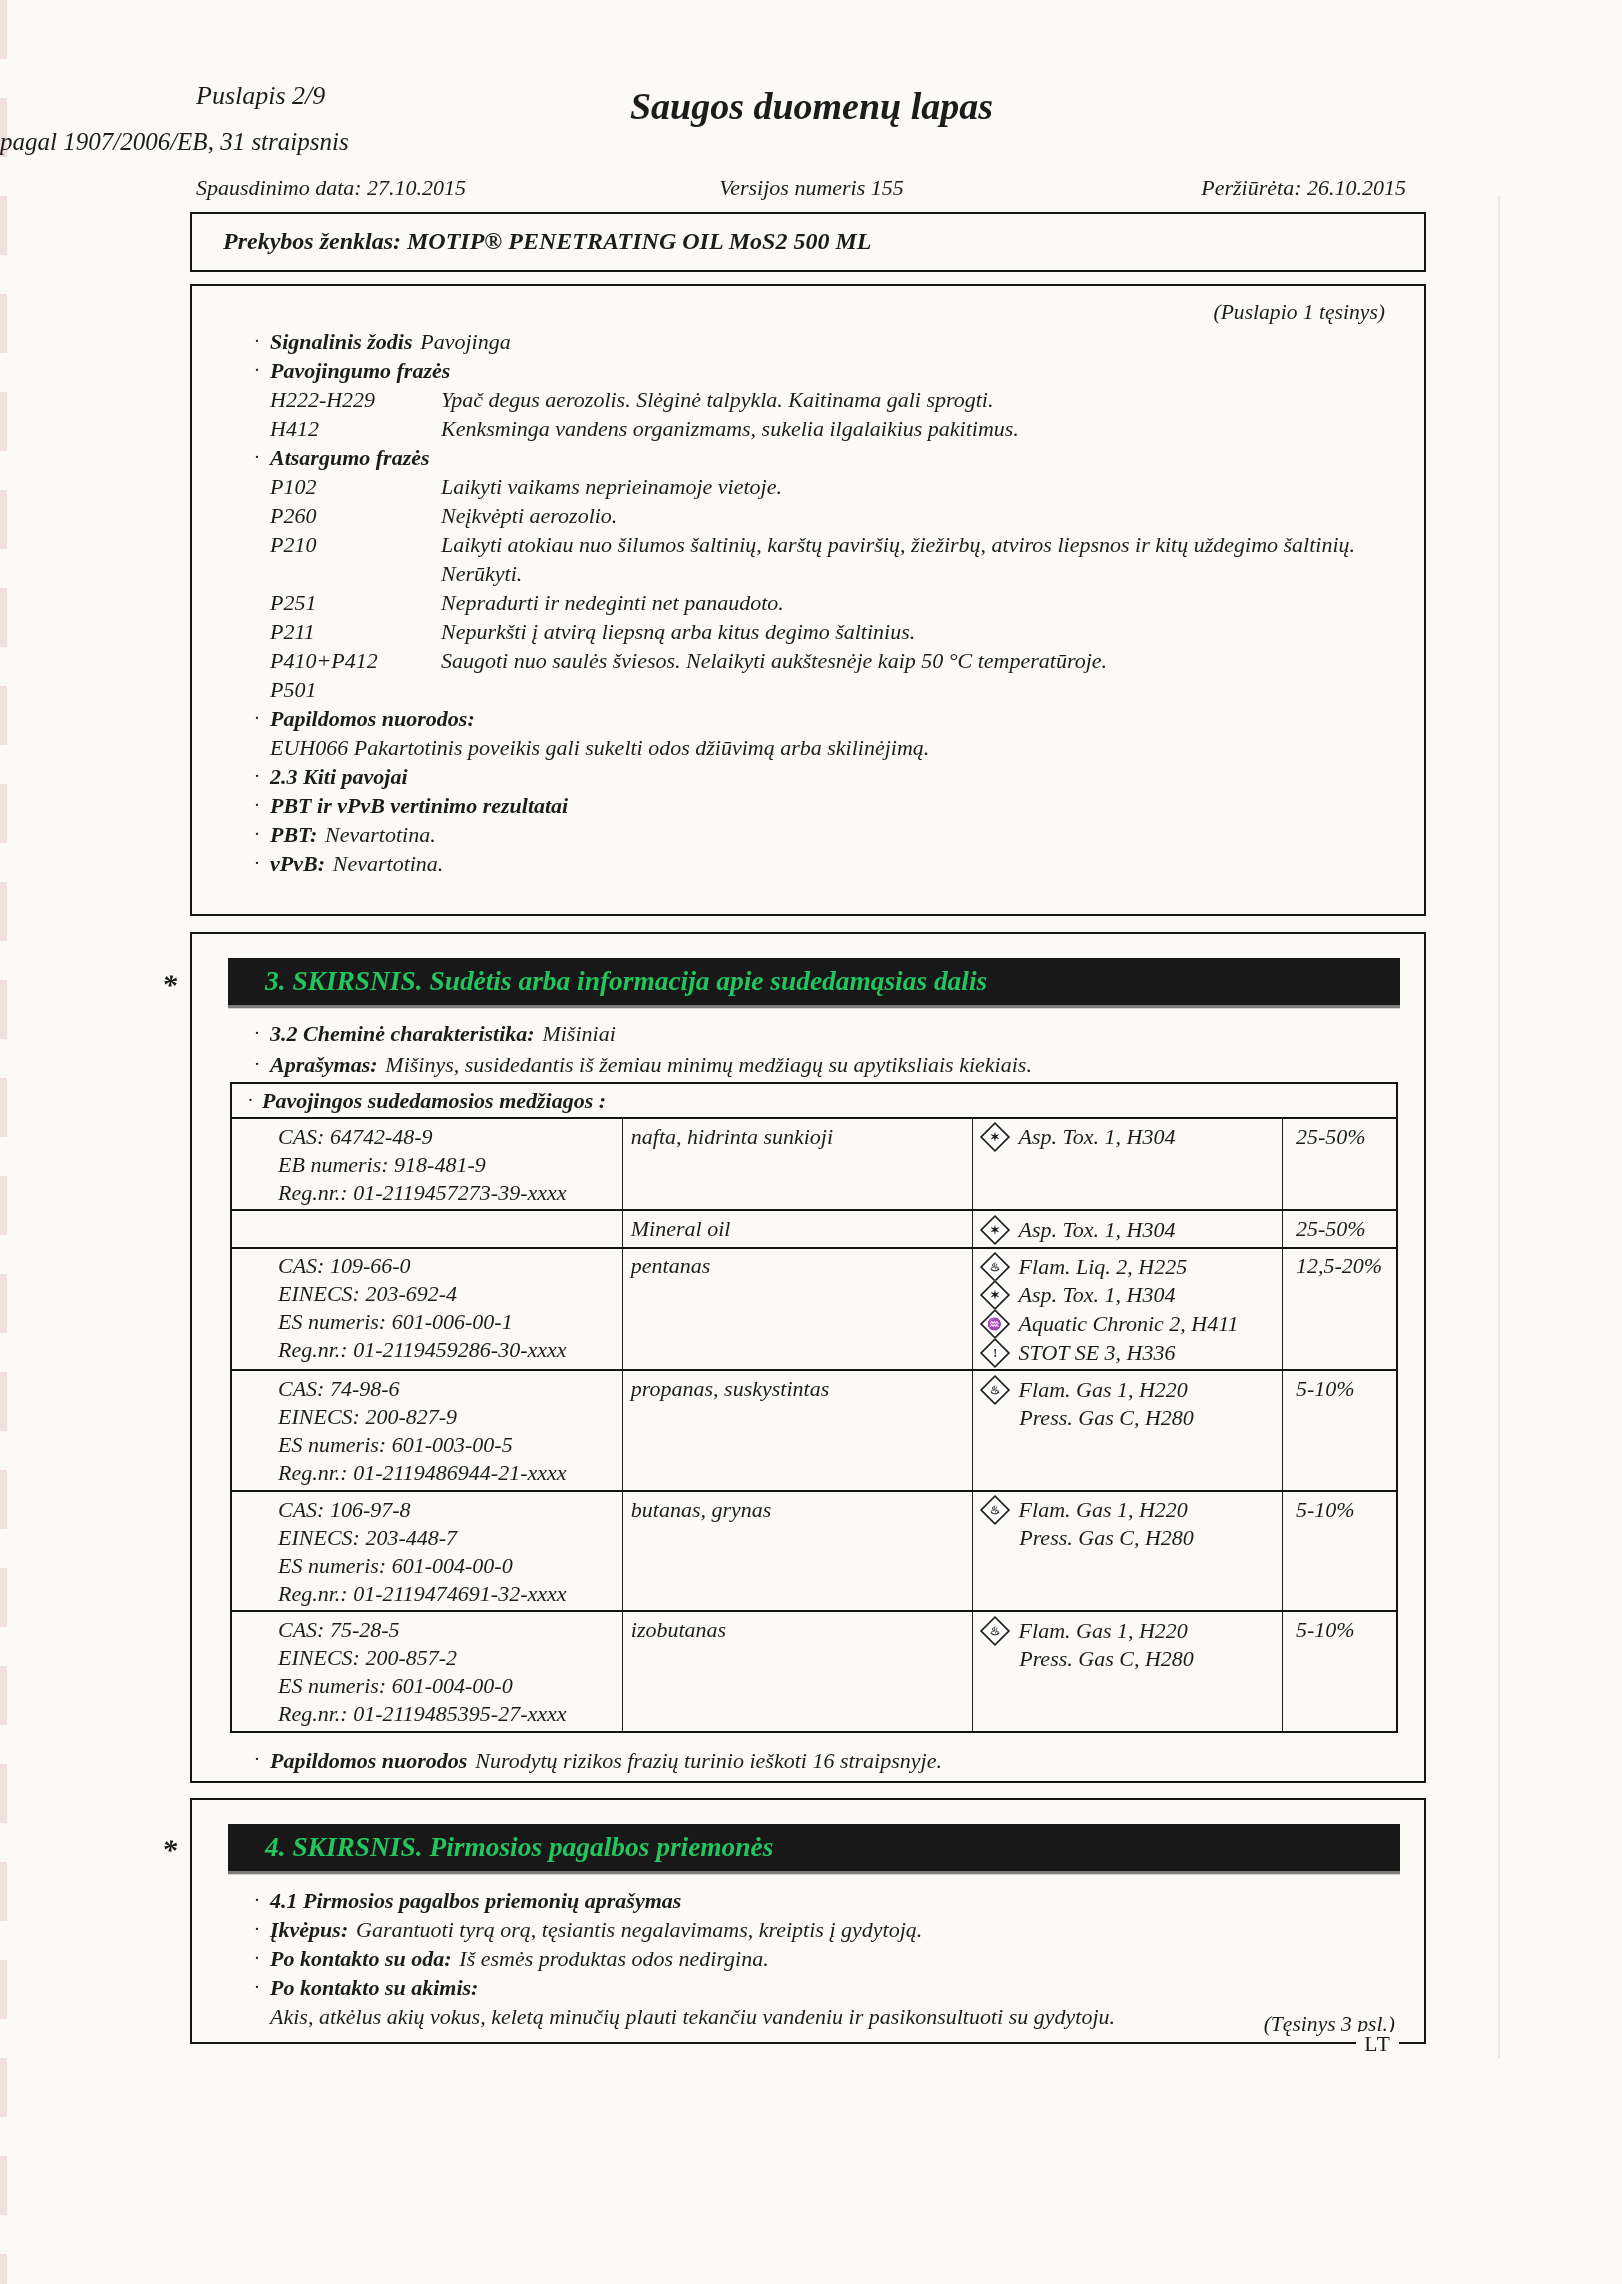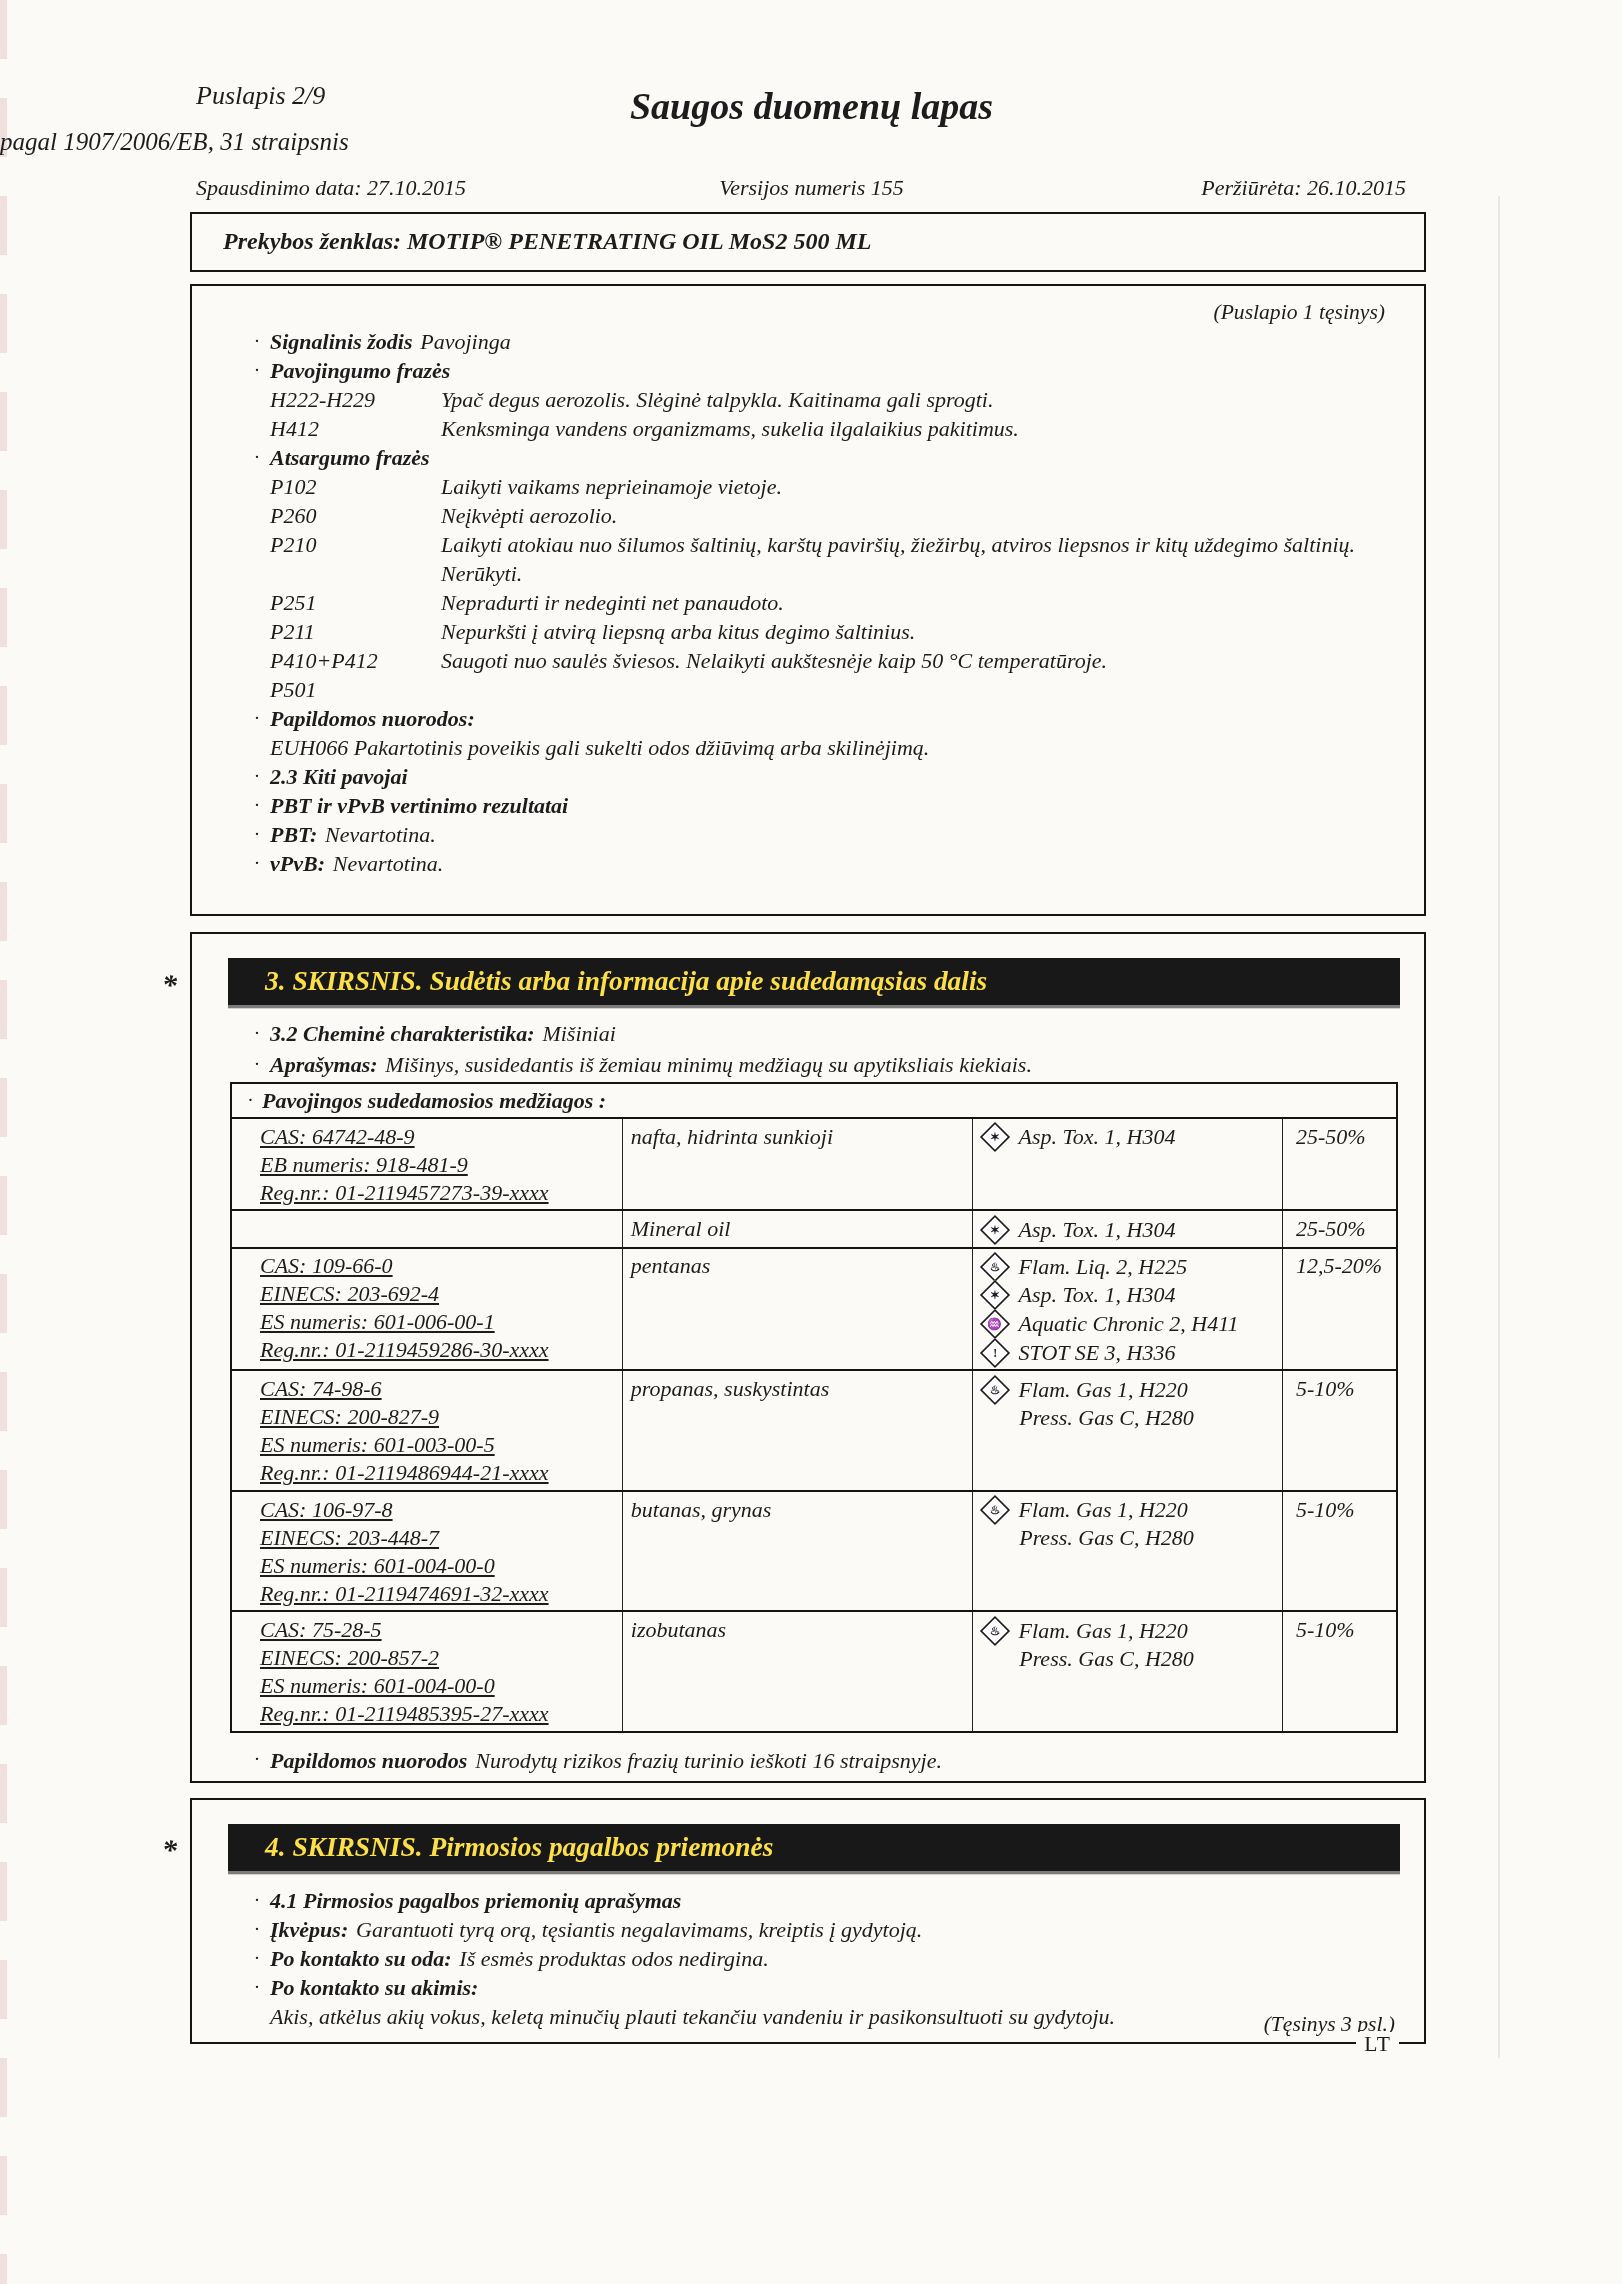--- a/index.html
+++ b/index.html
@@ -44,35 +44,35 @@
   .ln{position:relative;line-height:29px;font-size:22px;}
   .ln .bullet{position:absolute;left:-15.7px;top:-1.3px;font-size:19.6px;}
   .ln b{font-weight:bold;}
   .ln .rest{margin-left:7.8px;}
   .codeln{display:flex;align-items:flex-start;gap:40px;}
   .codeln .code{flex:0 0 131px;}
   .codeln .ctext{flex:1 1 auto;max-width:934px;}
 
   .bar{position:absolute;left:36px;top:23.5px;width:1172px;height:47px;background:#181818;
     box-shadow:0 3.3px 0 rgba(20,20,20,.55);}
-  .bar span{display:block;margin-left:37px;line-height:46px;font-size:27.4px;font-weight:bold;color:#fde047;
+  .bar span{display:block;margin-left:37px;line-height:46px;font-size:27.4px;font-weight:bold;color:#22c55e;
     white-space:nowrap;}
   .margin-star{position:absolute;left:162px;font-size:30px;font-weight:bold;}
   .star3{top:968px;}
   .star4{top:1833px;}
 
   .sec3-intro{position:absolute;left:78px;top:84px;right:33px;}
   .sec3-intro .ln{line-height:31px;}
 
   .htable{position:absolute;left:38px;top:148px;width:1168px;border:2px solid #141414;box-sizing:border-box;}
   .htable .caption{position:relative;height:33px;line-height:33px;font-size:22px;font-weight:bold;padding-left:30px;}
   .htable .caption .bullet{position:absolute;left:15.7px;top:-1.3px;font-weight:normal;font-size:19.6px;}
   .trow{display:flex;border-top:2.6px solid #141414;}
   .tcell{box-sizing:border-box;padding:3.9px 3.9px 2.6px 7.8px;line-height:28px;font-size:22px;}
-  .c1{flex:0 0 391px;border-right:1.3px solid #232323;padding-left:28px;text-decoration:underline;}
+  .c1{flex:0 0 391px;border-right:1.3px solid #232323;padding-left:46px;}
   .c2{flex:0 0 350px;border-right:1.3px solid #232323;}
   .c3{flex:0 0 310px;border-right:1.3px solid #232323;padding-left:5.2px;}
   .c4{flex:1 1 auto;padding-left:13px;}
   .hazline{display:flex;align-items:center;min-height:28px;}
   .hazline .ghs{width:22px;height:22px;border:2px solid #1b1b1b;transform:rotate(45deg) scale(.82);
     display:inline-flex;align-items:center;justify-content:center;flex:none;margin:1.3px 10.5px 1.3px 3.9px;background:#fff;}
   .hazline .ghs i{transform:rotate(-45deg);font-style:normal;font-weight:bold;font-size:14.4px;line-height:1;}
   .hazline.noicon{padding-left:41px;}
 
   .footnote{position:absolute;left:78px;bottom:6.5px;font-size:22px;line-height:29px;}

